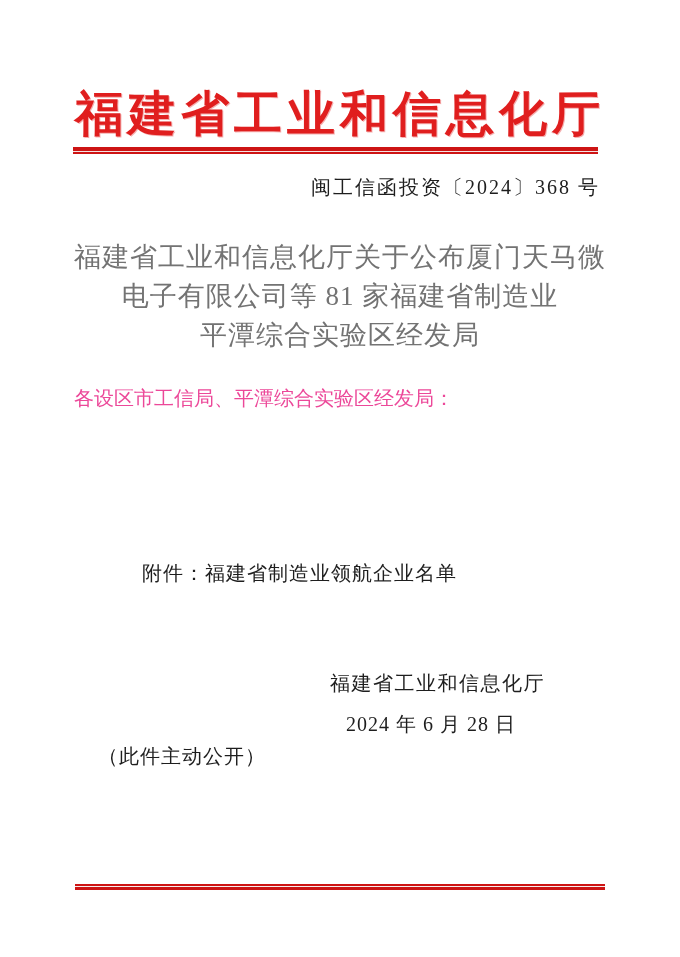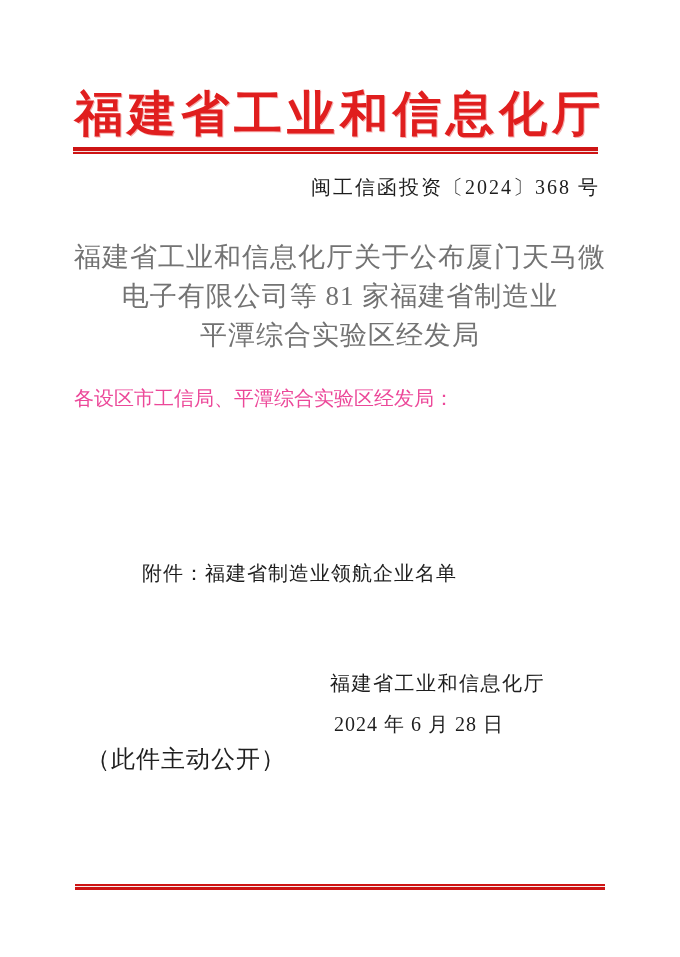--- a/index.html
+++ b/index.html
@@ -93,30 +93,30 @@
     position: absolute;
     top: 670px;
     right: 135px;
     font-size: 20px;
     letter-spacing: 1.5px;
     white-space: nowrap;
   }
   .sign-date {
     position: absolute;
     top: 711px;
-    right: 176px;
+    right: 164px;
     font-size: 20px;
     letter-spacing: 1px;
     white-space: nowrap;
   }
   .disclosure {
     position: absolute;
     top: 743px;
-    left: 86px;
-    font-size: 24px;
+    left: 98px;
+    font-size: 20px;
     letter-spacing: 1px;
     white-space: nowrap;
   }
   .rule-bottom {
     position: absolute;
     top: 884px;
     left: 75px;
     width: 530px;
     height: 6px;
     background: linear-gradient(to bottom,

